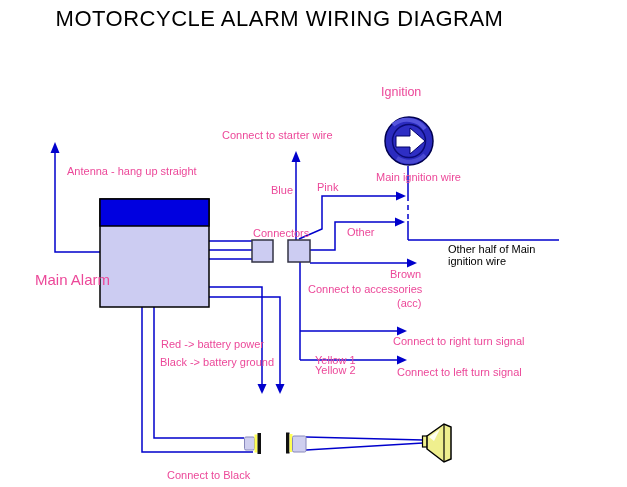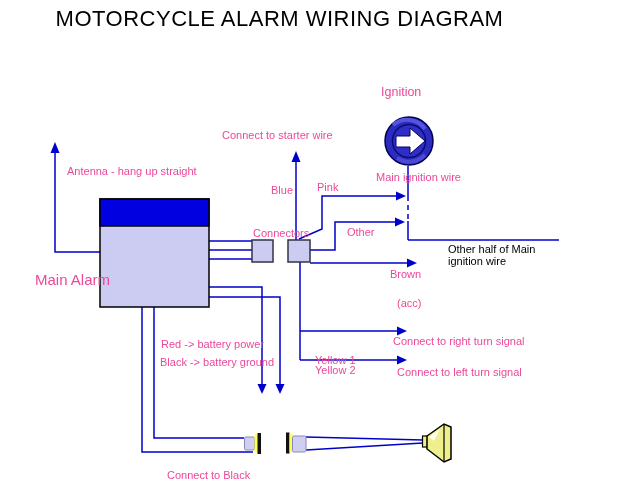--- a/index.html
+++ b/index.html
@@ -161,20 +161,21 @@
   <div class="lbl" style="left:271px;top:184px;">Blue</div>
 
   <div class="lbl" style="left:317px;top:181px;">Pink</div>
 
   <div class="lbl" style="left:229px;top:227px;margin-left:24px;">Connectors</div>
 
   <div class="lbl" style="left:347px;top:226px;">Other</div>
 
   <div class="lbl" style="left:351px;top:268px;padding-left:39px;">Brown</div>
 
+  <div class="lbl" style="left:308px;top:283px;">Connect to accessories</div>
 
   <div class="lbl" style="left:354px;top:297px;margin-left:43px;">(acc)</div>
 
   <div class="center2" style="left:448px;top:243px;width:116px;font-size:11px;">
     <div>Other half of Main</div>
     <div>ignition wire</div>
   </div>
 
   <div class="lbl main-alarm-lbl" style="left:2px;top:271px;margin-left:33px;">Main Alarm</div>
 

